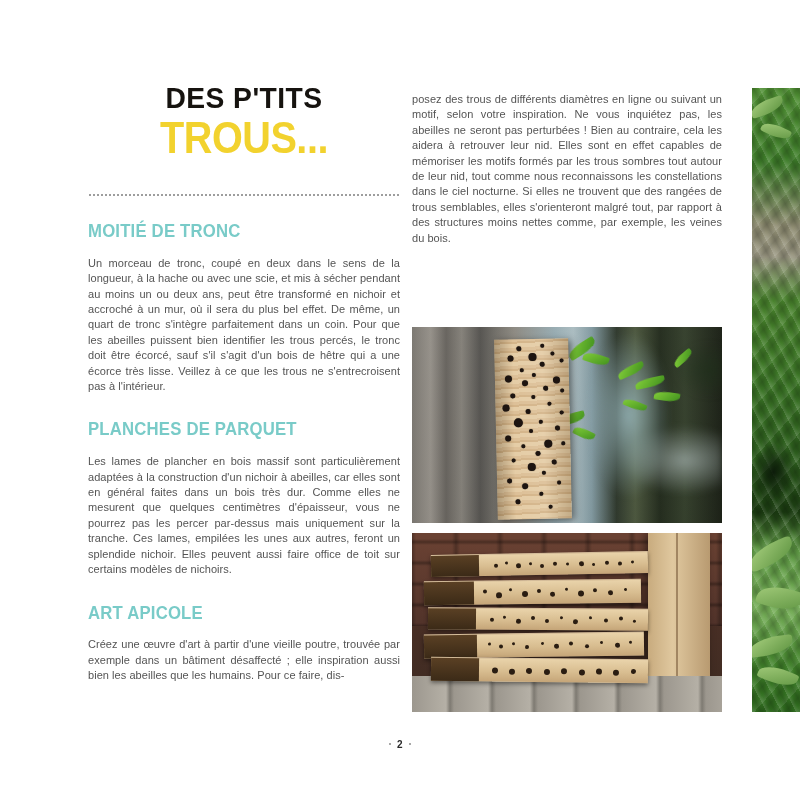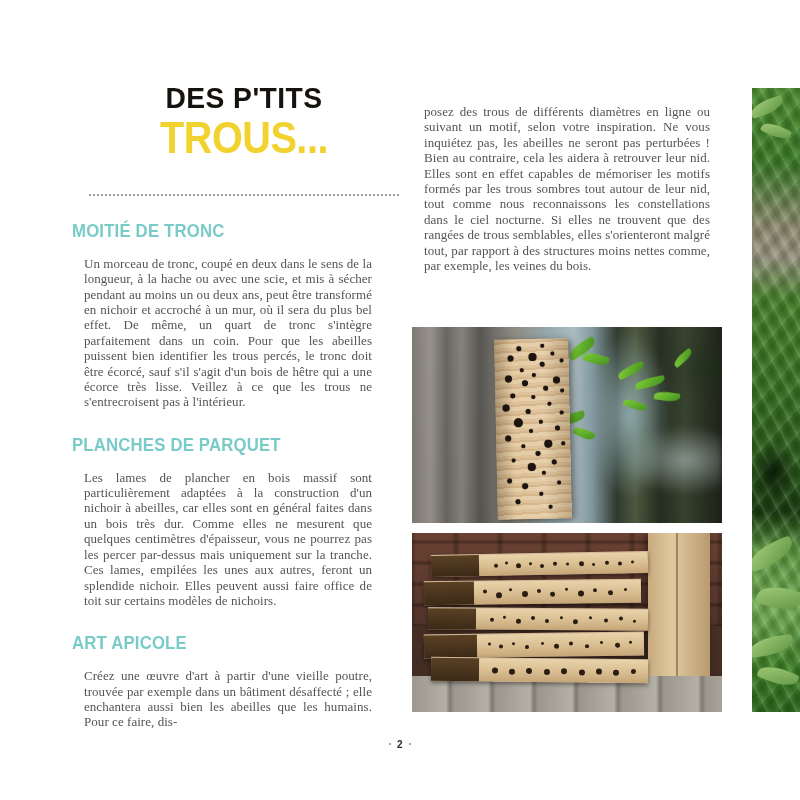--- a/index.html
+++ b/index.html
@@ -60,21 +60,21 @@
     width: 311px;
     height: 2px;
     background-image: radial-gradient(circle, #9a9a9a 0.7px, rgba(255,255,255,0) 0.9px);
     background-size: 4px 2px;
     background-repeat: repeat-x;
   }
 
   
   .col-left {
     position: absolute;
-    left: 72px;
+    left: 88px;
     top: 222px;
     width: 312px;
   }
   .col-right {
     position: absolute;
     left: 412px;
     top: 92px;
     width: 310px;
   }
 
@@ -85,23 +85,23 @@
     color: #79cbc8;
     letter-spacing: 0.2px;
     margin: 0 0 14px 0;
     line-height: 1.1;
     transform: scaleX(0.93);
     transform-origin: left center;
   }
   .sec + .sec { margin-top: 26px; }
 
   p.body {
-    margin: 12px;
-    font-family: Liberation Serif, serif;
-    font-size: 13px;
+    margin: 0;
+    font-family: Liberation Sans, sans-serif;
+    font-size: 11px;
     line-height: 15.4px;
     color: #545454;
     text-align: justify;
     text-justify: inter-word;
     letter-spacing: 0.05px;
   }
   p.body + p.body { margin-top: 0px; }
 
   
   .photo {
@@ -306,21 +306,21 @@
       <p class="body">Un morceau de tronc, coupé en deux dans le sens de la longueur, à la hache ou avec une scie, et mis à sécher pendant au moins un ou deux ans, peut être transformé en nichoir et accroché à un mur, où il sera du plus bel effet. De même, un quart de tronc s'intègre parfaitement dans un coin. Pour que les abeilles puissent bien identifier les trous percés, le tronc doit être écorcé, sauf s'il s'agit d'un bois de hêtre qui a une écorce très lisse. Veillez à ce que les trous ne s'entrecroisent pas à l'intérieur.</p>
     </div>
 
     <div class="sec">
       <h2 class="section-head">PLANCHES DE PARQUET</h2>
       <p class="body">Les lames de plancher en bois massif sont particulièrement adaptées à la construction d'un nichoir à abeilles, car elles sont en général faites dans un bois très dur. Comme elles ne mesurent que quelques centimètres d'épaisseur, vous ne pourrez pas les percer par-dessus mais uniquement sur la tranche. Ces lames, empilées les unes aux autres, feront un splendide nichoir. Elles peuvent aussi faire office de toit sur certains modèles de nichoirs.</p>
     </div>
 
     <div class="sec">
       <h2 class="section-head">ART APICOLE</h2>
-      <p class="body">Créez une œuvre d'art à partir d'une vieille poutre, trouvée par exemple dans un bâtiment désaffecté ; elle enchantera aussi bien les abeilles que les humains. Pour ce faire, dis-</p>
+      <p class="body">Créez une œuvre d'art à partir d'une vieille poutre, trouvée par exemple dans un bâtiment désaffecté ; elle inspiration aussi bien les abeilles que les humains. Pour ce faire, dis-</p>
     </div>
 
   </div>
 
   <div class="col-right">
     <p class="body">posez des trous de différents diamètres en ligne ou suivant un motif, selon votre inspiration. Ne vous inquiétez pas, les abeilles ne seront pas perturbées ! Bien au contraire, cela les aidera à retrouver leur nid. Elles sont en effet capables de mémoriser les motifs formés par les trous sombres tout autour de leur nid, tout comme nous reconnaissons les constellations dans le ciel nocturne. Si elles ne trouvent que des rangées de trous semblables, elles s'orienteront malgré tout, par rapport à des structures moins nettes comme, par exemple, les veines du bois.</p>
   </div>
 
   <div class="photo" id="photo-beehotel-post">
     <div class="ph-inner">

